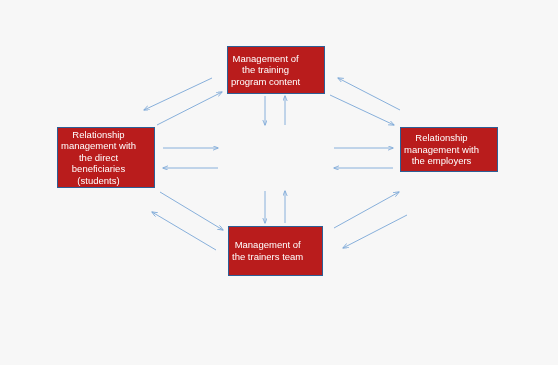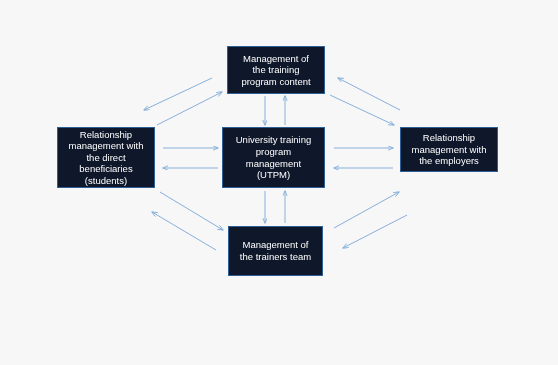--- a/index.html
+++ b/index.html
@@ -7,26 +7,25 @@
     width:558px;height:365px;
     background:#f7f7f7;
     font-family:"Liberation Sans", sans-serif;
     overflow:hidden;
   }
   #canvas{position:relative;width:558px;height:365px;}
   svg#arrows{position:absolute;left:0;top:0;width:558px;height:365px;}
   .node{
     position:absolute;
     box-sizing:border-box;
-    background:#0f172a;
+    background:#b91c1c;
     border:1.5px solid #2d5f96;
     color:#ffffff;
     display:flex;
     align-items:center;
-    justify-content:center;
     text-align:center;
     line-height:1.22;
     font-size:9.5px;
     padding:2px 3px;
     z-index:5;
   }
   .node span{display:block;white-space:pre-line;}
   #node-top   {left:227px;top:46px; width:98px;height:48px;}
   #node-center{left:222px;top:127px;width:103px;height:61px;}
   #node-left  {left:57px; top:127px;width:98px;height:61px;}
@@ -80,26 +79,20 @@
   </div>
 
   <div class="node" id="node-left">
     <span>Relationship
 management with
 the direct
 beneficiaries
 (students)</span>
   </div>
 
-  <div class="node" id="node-center">
-    <span>University training
-program
-management
-(UTPM)</span>
-  </div>
 
   <div class="node" id="node-right">
     <span>Relationship
 management with
 the employers</span>
   </div>
 
   <div class="node" id="node-bottom">
     <span>Management of
 the trainers team</span>

